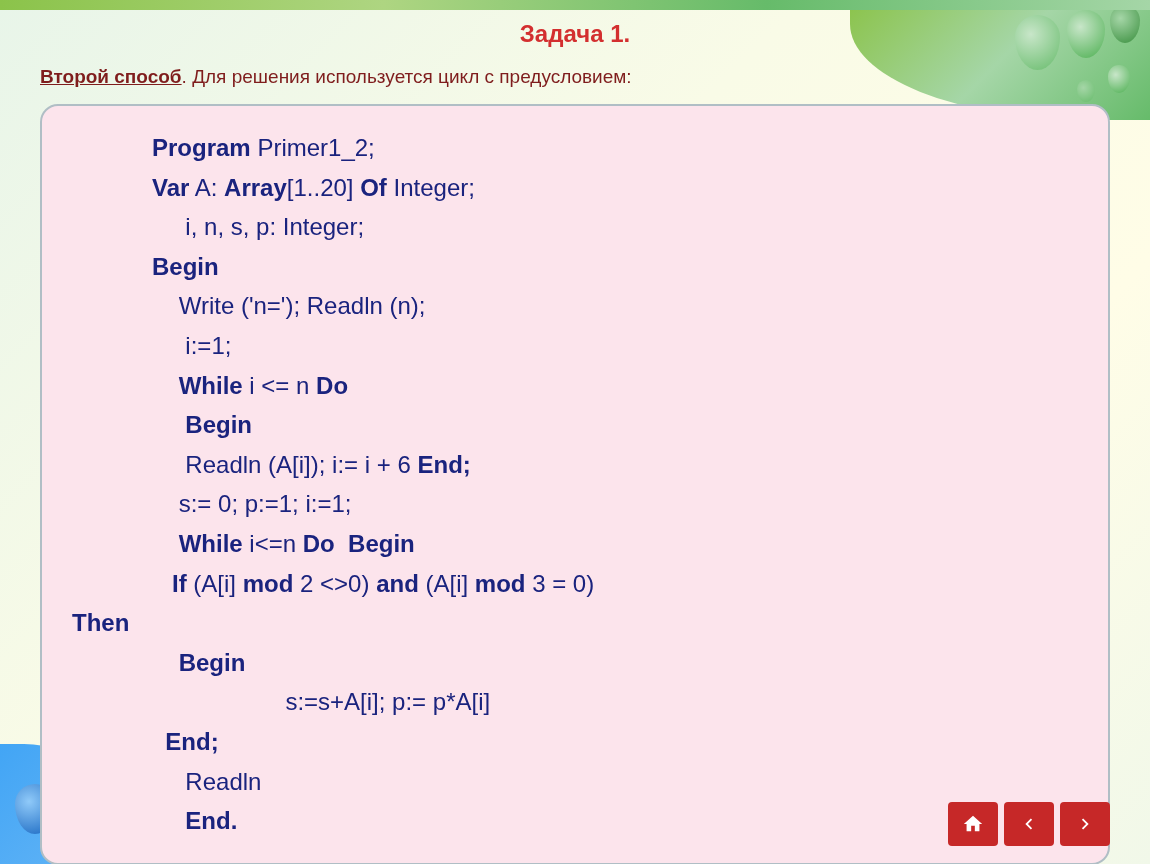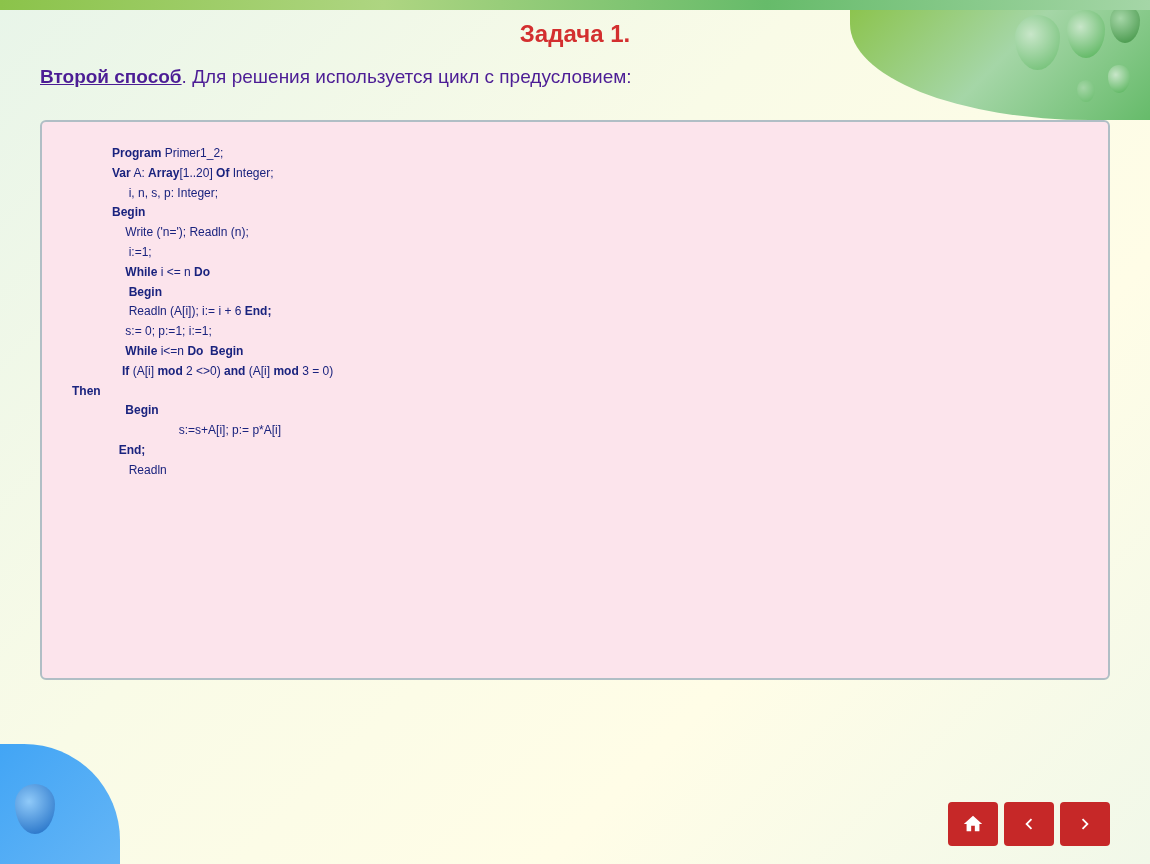--- a/index.html
+++ b/index.html
@@ -110,36 +110,36 @@
       text-align: center;
       font-size: 24px;
       font-weight: bold;
       color: #d32f2f;
       margin-bottom: 18px;
       font-family: Arial, sans-serif;
     }
 
     .subtitle {
       font-size: 19px;
-      color: #4c1d95;
-      margin-bottom: 32px;
+      color: #7f1d1d;
+      margin-bottom: 16px;
       font-family: Arial, sans-serif;
     }
 
     .subtitle .underline {
       text-decoration: underline;
       font-weight: bold;
     }
 
     .code-box {
       background: #fce4ec;
       border: 2px solid #b0bec5;
-      border-radius: 6px;
+      border-radius: 18px;
       padding: 22px 30px 22px 30px;
-      font-size: 12px;
+      font-size: 24px;
       color: #1a237e;
       line-height: 1.65;
       font-family: Arial, sans-serif;
       min-height: 560px;
     }
 
     .code-line {
       display: block;
       color: #1a237e;
     }
@@ -278,20 +278,23 @@
     <span class="code-line">
       &nbsp;&nbsp;&nbsp;&nbsp;&nbsp;&nbsp;&nbsp;&nbsp;&nbsp;&nbsp;&nbsp;&nbsp;&nbsp;&nbsp;<span class="kw">End;</span>
     </span>
 
 
 
     <span class="code-line">
       &nbsp;&nbsp;&nbsp;&nbsp;&nbsp;&nbsp;&nbsp;&nbsp;&nbsp;&nbsp;&nbsp;&nbsp;&nbsp;&nbsp;&nbsp;&nbsp;&nbsp;<span class="normal">Readln</span>
     </span>
 
+    <span class="code-line">
+      &nbsp;&nbsp;&nbsp;&nbsp;&nbsp;&nbsp;&nbsp;&nbsp;&nbsp;&nbsp;&nbsp;&nbsp;&nbsp;&nbsp;&nbsp;&nbsp;&nbsp;<span class="kw">End.</span>
+    </span>
 
   </div>
 </div>
 
 <div class="nav-buttons">
   <button class="nav-btn" title="Home">
     <svg viewBox="0 0 24 24">
       <path d="M10 20v-6h4v6h5v-8h3L12 3 2 12h3v8z"></path>
     </svg>
   </button>

